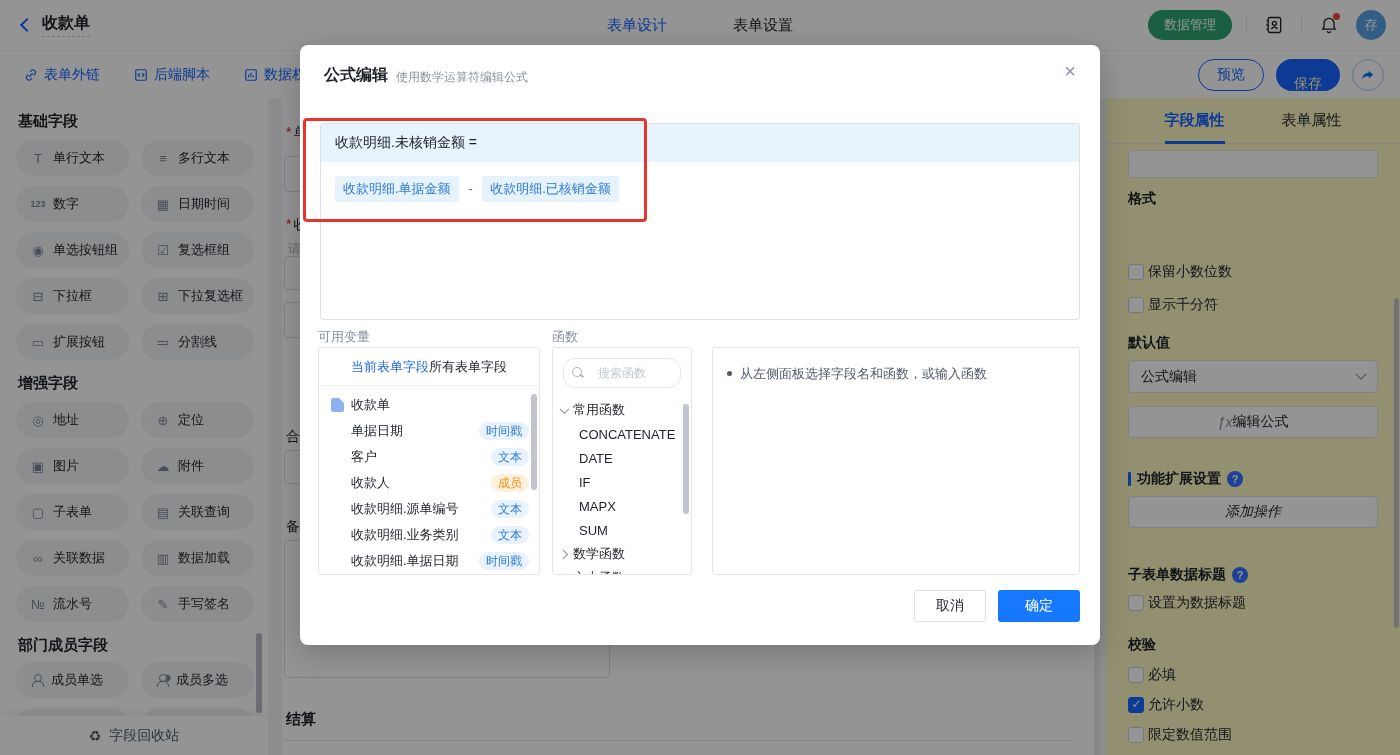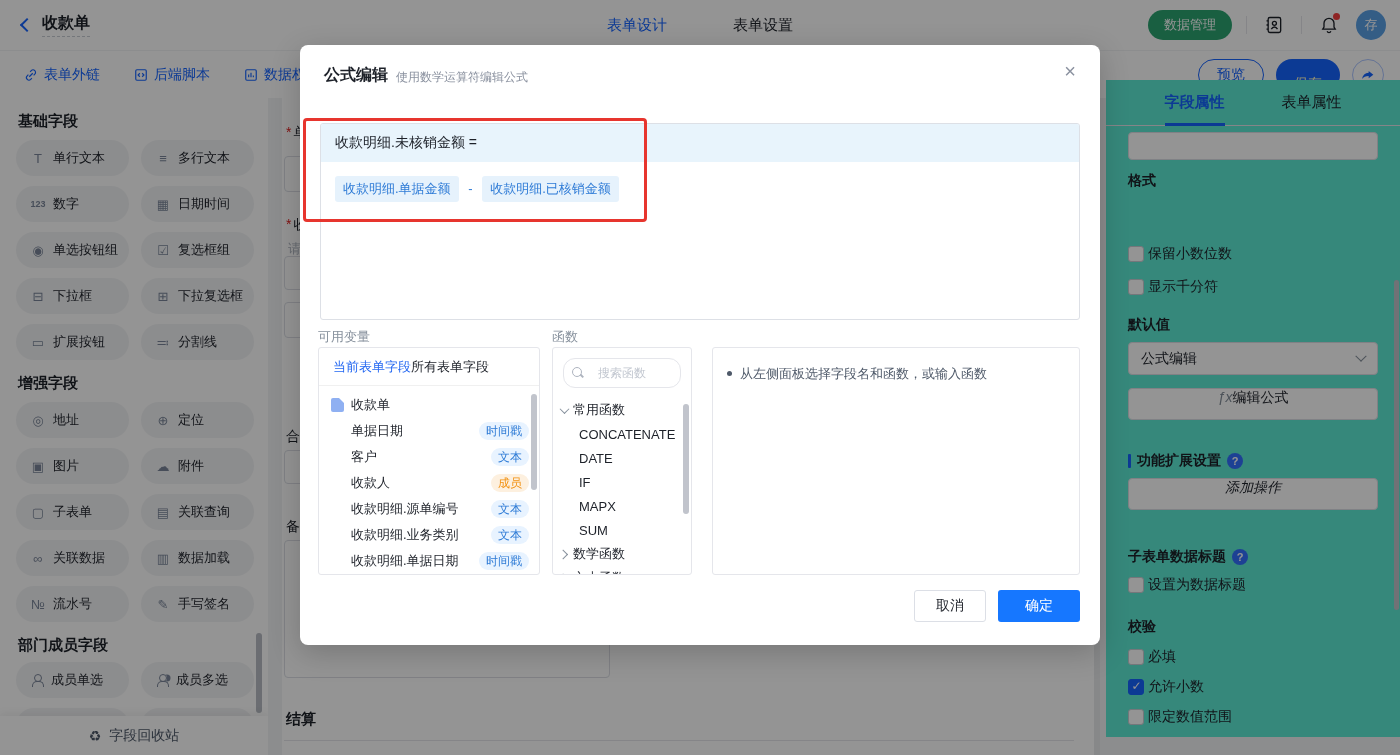--- a/index.html
+++ b/index.html
@@ -50,55 +50,55 @@
   .fld-label { position:absolute; font-size:14px; color:#1d2129; }
   .req { color:#e02020; margin-right:2px; }
   .ph-text { position:absolute; font-size:13px; color:#b0b6c0; }
   .fld-input { position:absolute; border:1px solid #dcdfe6; border-radius:4px; background:#fff; }
   .settle-title { position:absolute; font-size:15px; font-weight:700; color:#1d2129; }
   .settle-line { position:absolute; height:1px; background:#e5e6eb; }
   .canvas-scroll { position:absolute; left:826px; top:0; width:6px; height:657px; background:#e8eaed; }
   .canvas-scroll .thumb { position:absolute; left:0; top:0; width:6px; height:300px; border-radius:3px; background:#9aa0a8; }
 
   
-  .inspector { position:absolute; left:1106px; top:80px; width:294px; height:657px; background:#5eead4; overflow:hidden; }
+  .inspector { position:absolute; left:1106px; top:98px; width:294px; height:657px; background:#fef9c3; overflow:hidden; }
   .insp-tabs { position:absolute; left:0; top:0; width:294px; height:46px; display:flex; align-items:center; justify-content:space-around; padding:0 30px; border-bottom:1px solid #e5e6eb; }
   .insp-tab { font-size:15px; color:#1d2129; position:relative; height:46px; display:flex; align-items:center; }
   .insp-tab.active { color:#1664ff; font-weight:700; }
   .insp-tab.active::after { content:""; position:absolute; left:0; right:0; bottom:0; height:3px; background:#1664ff; }
   .insp-label { position:absolute; left:22px; font-size:14px; font-weight:700; color:#1d2129; }
   .insp-select { position:absolute; left:22px; width:250px; height:33px; border:1px solid #dcdfe6; border-radius:4px; background:#fff; display:flex; align-items:center; padding:0 12px; font-size:14px; color:#1d2129; justify-content:space-between; }
   .sel-caret { width:8px; height:8px; border-right:1.6px solid #86909c; border-bottom:1.6px solid #86909c; transform:rotate(45deg) translate(-2px,-2px); }
   .insp-input { position:absolute; left:22px; width:250px; height:28px; border:1px solid #dcdfe6; border-radius:4px; background:#fff; }
   .cb-row { position:absolute; left:22px; display:flex; align-items:center; gap:4px; font-size:14px; color:#1d2129; }
   .cb { width:16px; height:16px; border:1px solid #c9cdd4; border-radius:3px; background:#fff; flex:none; position:relative; }
   .cb.checked { background:#1664ff; border-color:#1664ff; }
   .cb.checked::after { content:"✓"; position:absolute; left:2.5px; top:-1px; color:#fff; font-size:12px; font-weight:700; }
-  .insp-btn { position:absolute; left:22px; width:250px; height:32px; border:1px solid #dcdfe6; border-radius:4px; background:#fff; font-size:14px; color:#1d2129; display:flex; justify-content:center; }
+  .insp-btn { position:absolute; left:22px; width:250px; height:32px; border:1px solid #dcdfe6; border-radius:4px; background:#fff; font-size:14px; color:#1d2129; display:flex; align-items:center; justify-content:center; }
   .sec-head { position:absolute; left:22px; display:flex; align-items:center; gap:6px; font-size:14px; font-weight:700; color:#1d2129; }
   .sec-head .bar { width:3px; height:14px; background:#1664ff; border-radius:1px; }
   .q-ic { width:16px; height:16px; border-radius:50%; background:#3370ff; color:#fff; font-size:11px; font-weight:700; display:inline-flex; align-items:center; justify-content:center; }
   .insp-scroll { position:absolute; left:288px; top:200px; width:5px; height:330px; border-radius:3px; background:#c1c4cc; }
 
   
   .overlay { position:absolute; left:0; top:0; width:1400px; height:755px; background:rgba(0,0,0,.42); z-index:50; }
   .modal { position:absolute; left:300px; top:45px; width:800px; height:600px; background:#fff; border-radius:8px; z-index:60; box-shadow:0 8px 30px rgba(0,0,0,.2); }
   .modal-title { position:absolute; left:24px; top:20px; font-size:16px; font-weight:700; color:#1d2129; }
   .modal-sub { position:absolute; left:96px; top:24px; font-size:12px; color:#8a919f; }
   .modal-close { position:absolute; right:24px; top:16px; font-size:20px; color:#8a919f; cursor:pointer; line-height:1; }
 
   .formula-box { position:absolute; left:20px; top:78px; width:760px; height:197px; border:1px solid #dde0e6; border-radius:3px; overflow:hidden; }
   .formula-head { height:38px; background:#e8f4fc; display:flex; align-items:center; padding-left:14px; font-size:14px; color:#1d2129; }
   .formula-body { padding:14px; font-size:13px; }
   .chip { display:inline-block; background:#e6f2fc; color:#2e7bd6; padding:4px 8px; border-radius:3px; font-size:13px; }
   .op { color:#2e7bd6; margin:0 6px; }
 
   .panel-label { position:absolute; font-size:13px; color:#86909c; }
   .panel { position:absolute; top:302px; height:228px; border:1px solid #e5e6eb; border-radius:3px; background:#fff; overflow:hidden; }
-  .var-tabs { height:38px; border-bottom:1px solid #f0f0f0; display:flex; align-items:center; justify-content:flex-start; padding:0 14px; font-size:13px; }
+  .var-tabs { height:38px; border-bottom:1px solid #f0f0f0; display:flex; align-items:center; justify-content:center; padding:0 14px; font-size:13px; }
   .var-tab.active { color:#2468f2; }
   .tree-row { position:relative; height:26px; display:flex; align-items:center; font-size:13px; color:#1d2129; }
   .tree-row .nm { white-space:nowrap; }
   .doc-ic { width:13px; height:14px; background:#8fb0f2; border-radius:2px; position:relative; margin:0 7px 0 12px; flex:none; }
   .doc-ic::after { content:""; position:absolute; right:0; top:0; border-style:solid; border-width:0 5px 5px 0; border-color:transparent #fff transparent transparent; }
   .badge { position:absolute; right:10px; padding:2px 7px; border-radius:10px; font-size:12px; line-height:14px; }
   .badge.blue { background:#e8f3ff; color:#2e7bd6; }
   .badge.orange { background:#fdf0df; color:#f29111; }
   .vscroll { position:absolute; right:2px; width:6px; border-radius:3px; background:#c1c4cc; }
 

